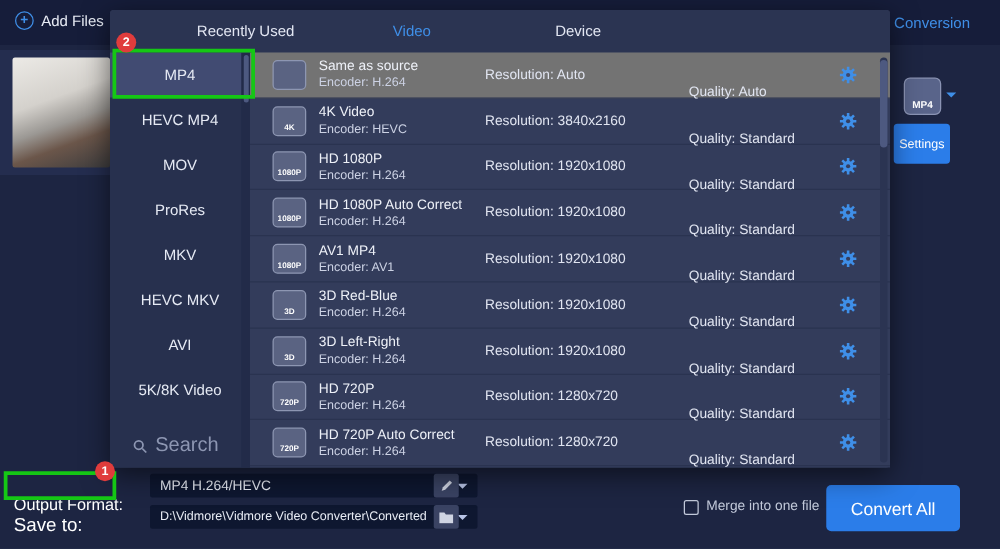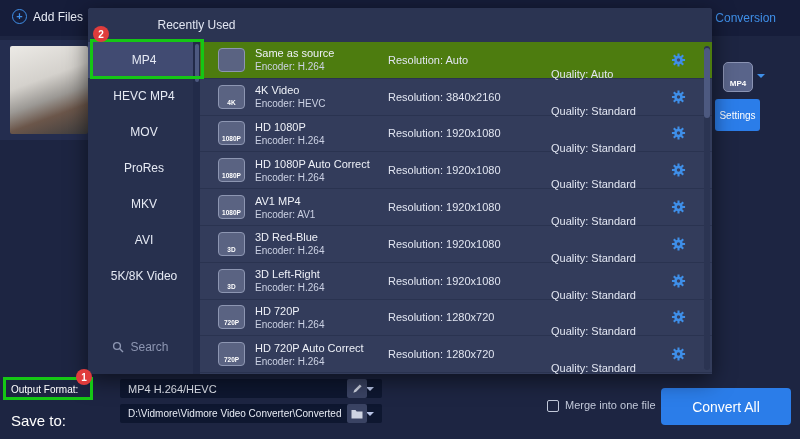--- a/index.html
+++ b/index.html
@@ -26,72 +26,72 @@
   .chip-caret{position:absolute;left:757px;top:74px;width:0;height:0;
               border:4px solid transparent;border-top-color:#3f8fe8;}
   .settings-btn{position:absolute;left:715px;top:99px;width:45px;height:32px;background:#2b7de9;
                 border:none;border-radius:3px;color:#fff;font-size:10px;cursor:pointer;
                 font-family:"Liberation Sans",sans-serif;}
 
   
   .popup{position:absolute;left:88px;top:8px;width:624px;height:366px;background:#333c5b;
          border-radius:3px;box-shadow:0 6px 22px rgba(0,0,0,.55);z-index:10;}
   .tabs{display:flex;height:52px;background:#2b3452;padding-left:42px;border-bottom:1px solid #c4b5fd;
-        border-radius:3px 3px 0 0;flex-direction:column;}
+        border-radius:3px 3px 0 0;}
   .tab{width:133px;line-height:34px;text-align:center;font-size:12px;color:#e2e6f2;
        position:relative;cursor:pointer;}
   .tab.active{color:#3f8fe8;}
   .tab.active::after{content:"";position:absolute;left:22%;right:22%;bottom:0;height:2px;background:#3f8fe8;}
 
   .popup-body{position:absolute;top:34px;left:0;right:0;bottom:0;display:flex;}
 
   
   .sidebar{width:112px;background:#27304e;position:relative;flex-shrink:0;}
   .side-item{height:36px;line-height:36px;text-align:center;font-size:12px;color:#e6eaf4;cursor:pointer;}
   .side-item.active{background:#414b72;}
   .side-scroll{position:absolute;right:0;top:0;bottom:0;width:7px;background:#222b49;cursor:pointer;}
   .side-scroll .thumb{width:4px;height:38px;background:#4d5980;border-radius:2px;margin:2px auto 0;}
-  .search-row{position:absolute;left:0;right:7px;bottom:20px;display:flex;align-items:center;
-              justify-content:center;gap:6px;font-size:12px;color:#8d96b2;cursor:pointer;}
+  .search-row{position:absolute;left:0;right:7px;bottom:8px;display:flex;align-items:center;
+              justify-content:center;gap:6px;font-size:16px;color:#8d96b2;cursor:pointer;}
 
   
   .list{flex:1;position:relative;background:#333c5b;}
   .row{height:36.8px;display:flex;align-items:center;padding-left:18px;position:relative;
        border-bottom:1px solid #2a3350;cursor:pointer;}
-  .row.selected{background:#4d7c0f;}
+  .row.selected{background:#737373;}
   .ficon{width:27px;height:24px;background:#5a6382;border:1px solid #8d96b2;border-radius:4px;
          color:#fff;font-size:6.5px;font-weight:bold;display:flex;align-items:flex-end;
          justify-content:center;padding-bottom:2px;flex-shrink:0;}
   .fmeta{margin-left:10px;width:133px;}
   .fname{font-size:11px;color:#eef1f8;white-space:nowrap;}
   .fenc{font-size:10px;color:#ccd2e4;margin-top:2px;}
   .fres{width:163px;font-size:11px;color:#e1e5f1;}
   .fqual{width:114px;font-size:11px;color:#e1e5f1;margin-top:28px;}
   .gear{position:absolute;right:26px;top:50%;transform:translateY(-50%);cursor:pointer;line-height:0;}
   .list-scroll{position:absolute;right:2px;top:4px;bottom:4px;width:6px;background:#2b3452;
                border-radius:3px;cursor:pointer;}
   .list-scroll .thumb{width:6px;height:70px;background:#4d5980;border-radius:3px;margin-top:2px;}
 
   
-  .out-label{position:absolute;left:11px;top:384px;font-size:10px;color:#fff;}
+  .out-label{position:absolute;left:11px;top:396px;font-size:13px;color:#fff;}
   .save-label{position:absolute;left:11px;top:412px;font-size:15px;color:#fff;}
   .dropdown{position:absolute;left:96px;width:262px;height:19px;background:#0e1730;border-radius:2px;
             display:flex;align-items:center;padding:0 8px;cursor:pointer;margin-left:24px;}
   .dd1{top:379px;}
   .dd2{top:404px;}
   .dd-value{flex:1;font-size:11px;color:#e8ecf5;white-space:nowrap;overflow:hidden;}
   .dd2 .dd-value{font-size:10px;}
   .dd-caret{width:0;height:0;border:4px solid transparent;border-top-color:#b8c4e6;margin-top:4px;}
   .sq-btn{position:absolute;left:347px;width:20px;height:19px;background:#3a4363;border:none;
           border-radius:2px;display:flex;align-items:center;justify-content:center;cursor:pointer;}
   .b1{top:379px;} .b2{top:404px;}
   .merge-box{position:absolute;left:547px;top:400px;width:12px;height:12px;border:1px solid #c2c9da;
              border-radius:2px;background:transparent;cursor:pointer;}
   .merge-label{position:absolute;left:565px;top:399px;font-size:11px;color:#c2c9da;}
-  .convert-btn{position:absolute;left:661px;top:388px;width:130px;height:37px;background:#2b7de9;
+  .convert-btn{position:absolute;left:661px;top:388px;width:107px;height:37px;background:#2b7de9;
                border:none;border-radius:4px;color:#fff;font-size:14px;cursor:pointer;
                font-family:"Liberation Sans",sans-serif;}
 
   
   .ann-box{position:absolute;border:3px solid #15c715;z-index:20;pointer-events:none;}
   .box2{left:90px;top:39px;width:114px;height:40px;}
   .box1{left:3px;top:377px;width:90px;height:23px;}
   .badge{position:absolute;width:16px;height:16px;border-radius:50%;background:#e03c3c;color:#fff;
          font-size:10px;font-weight:bold;display:flex;align-items:center;justify-content:center;
          z-index:21;pointer-events:none;}
@@ -124,20 +124,21 @@
   </div>
 
   <div class="popup-body">
 
     <div class="sidebar">
       <div class="side-item active">MP4</div>
       <div class="side-item">HEVC MP4</div>
       <div class="side-item">MOV</div>
       <div class="side-item">ProRes</div>
       <div class="side-item">MKV</div>
+      <div class="side-item">HEVC MKV</div>
       <div class="side-item">AVI</div>
       <div class="side-item">5K/8K Video</div>
       <div class="search-row">
         <span style="line-height:0;">
           <svg width="12" height="12" viewBox="0 0 12 12">
               <circle cx="5" cy="5" r="3.4" fill="none" stroke="#8d96b2" stroke-width="1.4"></circle>
               <line x1="7.8" y1="7.8" x2="11" y2="11" stroke="#8d96b2" stroke-width="1.4"></line>
             </svg>
         </span>
         <span>Search</span>

